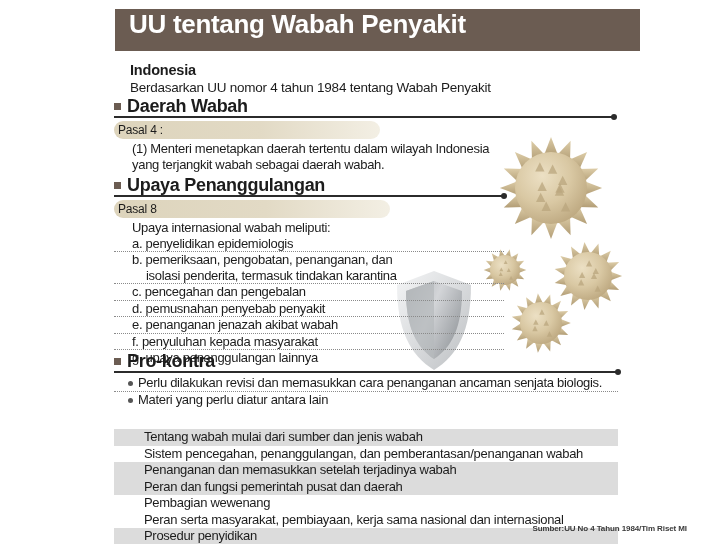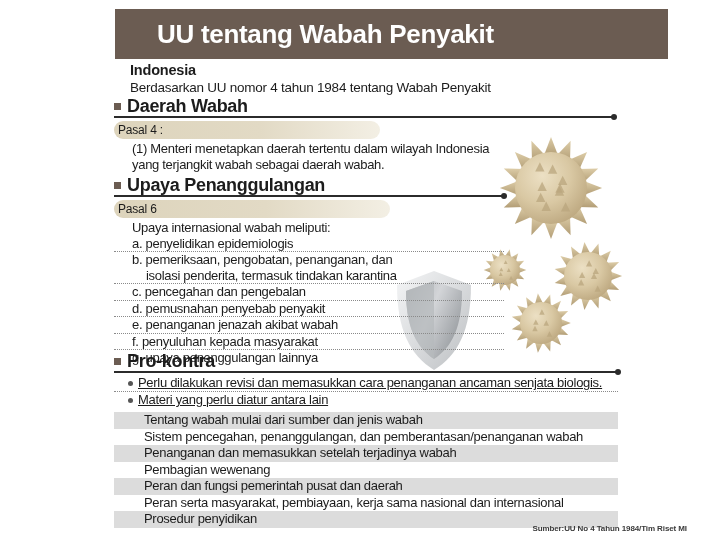--- a/index.html
+++ b/index.html
@@ -16,25 +16,24 @@
     color: #1c1c1c;
     -webkit-font-smoothing: antialiased;
   }
 
   
   #title-bar {
     position: absolute;
     left: 115px;
     top: 9px;
     width: 525px;
-    height: 50px;
+    height: 42px;
     background: #6b5c52;
     display: flex;
-    align-items: center;
-    padding-left: 28px;
+    align-items: flex-start;
   }
   #title-bar .title-text {
     color: #ffffff;
     font-size: 26px;
     font-weight: bold;
     letter-spacing: -0.3px;
     padding-left: 14px;
     white-space: nowrap;
   }
 
@@ -332,54 +331,54 @@
     <div class="body-line" style="margin-top:2px;">(1) Menteri menetapkan daerah tertentu dalam wilayah Indonesia</div>
     <div class="body-line">yang terjangkit wabah sebagai daerah wabah.</div>
   </div>
 
   <div class="sect" style="top:177px; width:390px;">
     <div class="sect-head">
       <span class="sq-bullet"></span>
       <span class="sect-title">Upaya Penanggulangan</span>
     </div>
     <div class="rule" style="width:390px;"></div>
-    <div class="pasal-band" style="width:272px; margin-top:3px;">Pasal 6</div>
+    <div class="pasal-band" style="width:272px; margin-top:3px;">Pasal 8</div>
     <div class="body-line" style="margin-top:2px;">Upaya internasional wabah meliputi:</div>
     <div id="upaya-items">
         <div class="dotted-item"><span>a. penyelidikan epidemiologis</span></div>
         <div class="dotted-item"><span>b. pemeriksaan, pengobatan, penanganan, dan</span><span class="cont">isolasi penderita, termasuk tindakan karantina</span></div>
         <div class="dotted-item"><span>c. pencegahan dan pengebalan</span></div>
         <div class="dotted-item"><span>d. pemusnahan penyebab penyakit</span></div>
         <div class="dotted-item"><span>e. penanganan jenazah akibat wabah</span></div>
         <div class="dotted-item"><span>f. penyuluhan kepada masyarakat</span></div>
         <div class="dotted-item nb"><span>g. upaya penanggulangan lainnya</span></div>
       </div>
   </div>
 
   <div class="sect" style="top:353px; width:504px;">
     <div class="sect-head">
       <span class="sq-bullet"></span>
       <span class="sect-title">Pro-kontra</span>
     </div>
     <div class="rule" style="width:504px;"></div>
-    <div id="prokontra-bullets" style="margin-top:2px;text-decoration:underline;">
+    <div id="prokontra-bullets" style="margin-top:2px;">
         <div class="dot-bullet-row">
           <span class="rd-bullet"></span>
           <span>Perlu dilakukan revisi dan memasukkan cara penanganan ancaman senjata biologis.</span>
         </div>
         <div class="dot-bullet-row nb">
           <span class="rd-bullet"></span>
           <span>Materi yang perlu diatur antara lain</span>
         </div>
       </div>
-    <div id="matrix-rows" style="margin-top:4px;">
+    <div id="matrix-rows" style="margin-top:21px;">
         <div class="matrix-row shade">Tentang wabah mulai dari sumber dan jenis wabah</div>
         <div class="matrix-row">Sistem pencegahan, penanggulangan, dan pemberantasan/penanganan wabah</div>
         <div class="matrix-row shade">Penanganan dan memasukkan setelah terjadinya wabah</div>
+        <div class="matrix-row shade">Peran dan fungsi pemerintah pusat dan daerah</div>
         <div class="matrix-row">Pembagian wewenang</div>
-        <div class="matrix-row shade">Peran dan fungsi pemerintah pusat dan daerah</div>
         <div class="matrix-row">Peran serta masyarakat, pembiayaan, kerja sama nasional dan internasional</div>
         <div class="matrix-row shade">Prosedur penyidikan</div>
       </div>
   </div>
 
   <div class="source">Sumber:UU No 4 Tahun 1984/Tim Riset MI</div>
 </div>
 
 </body></html>

